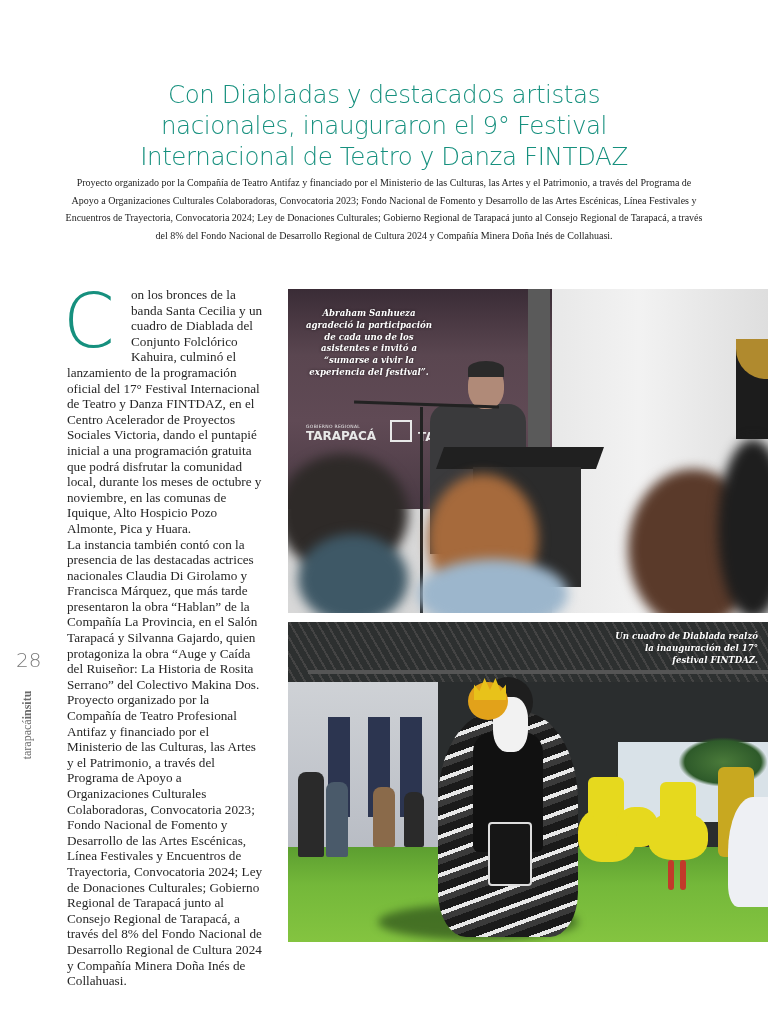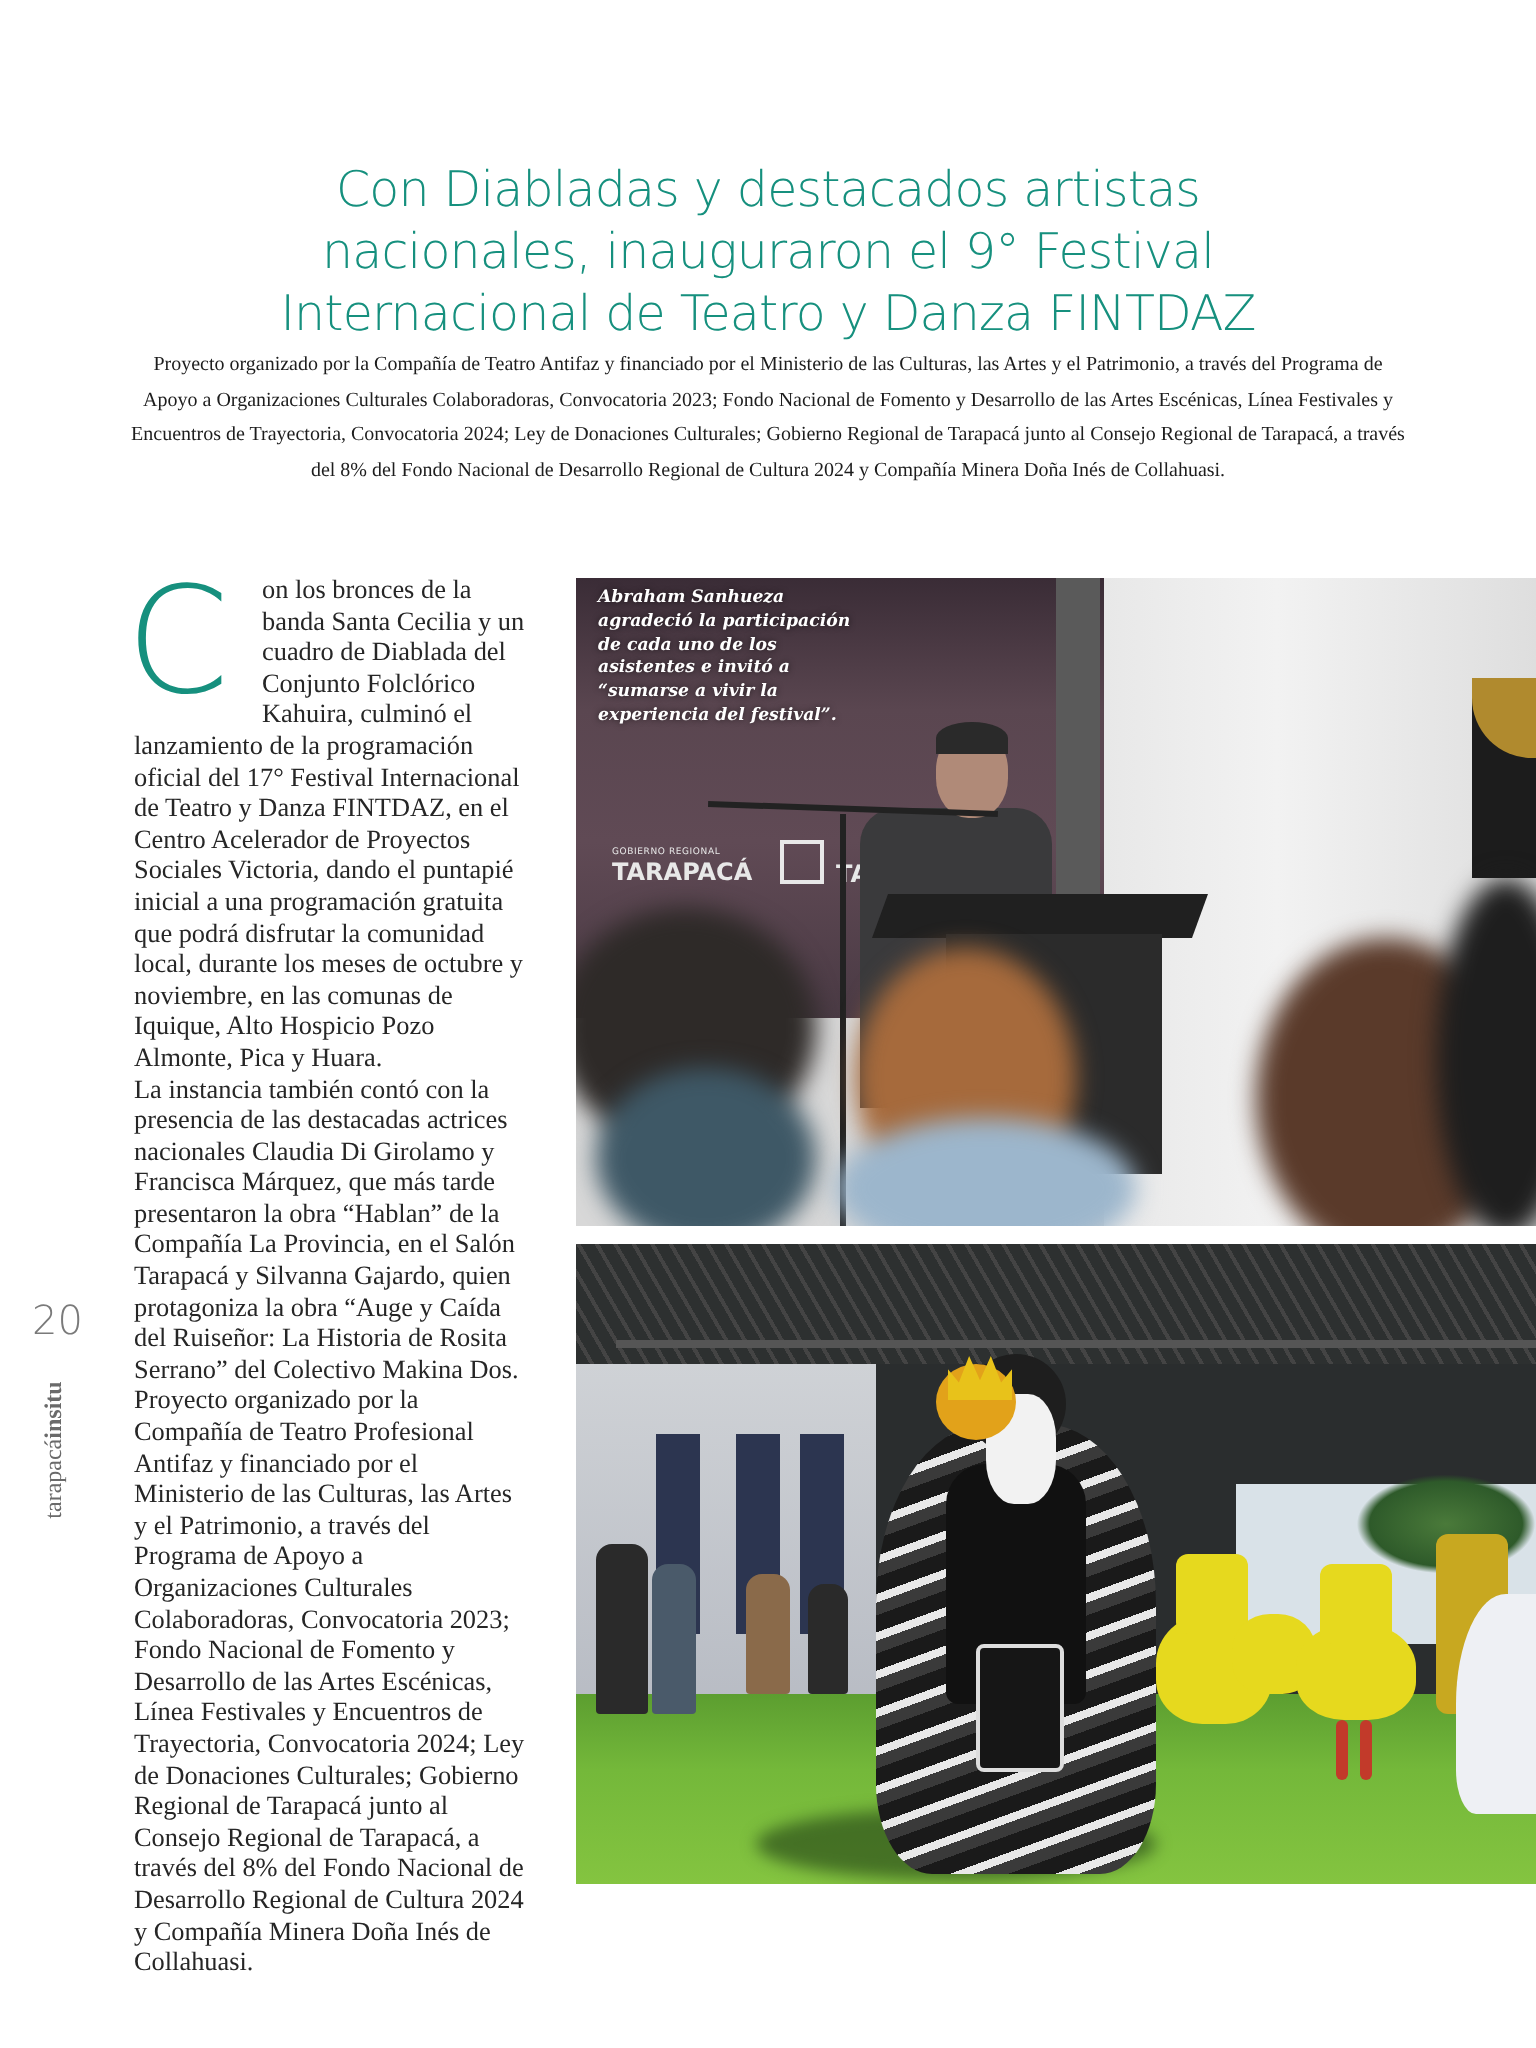--- a/index.html
+++ b/index.html
@@ -61,21 +61,21 @@
     .p1-person-hair { position: absolute; left: 180px; top: 72px; width: 36px; height: 16px; background: #2a2a2a; border-radius: 50% 50% 0 0; }
     .p1-podium-top { position: absolute; left: 152px; top: 158px; width: 160px; height: 22px; background: #202020; transform: skewX(-20deg); }
     .p1-podium { position: absolute; left: 185px; top: 178px; width: 108px; height: 120px; background: #2b2b2b; }
     .p1-mic-stand { position: absolute; left: 132px; top: 118px; width: 3px; height: 206px; background: #222; }
     .p1-mic-arm { position: absolute; left: 66px; top: 114px; width: 145px; height: 3px; background: #222; transform: rotate(2deg); }
     .p1-head-blur { position: absolute; border-radius: 50%; filter: blur(6px); }
     .caption {
       position: absolute; color: #ffffff; font-family: "DejaVu Serif", serif; font-style: italic; font-weight: bold;
       font-size: 8.6px; line-height: 11.8px; text-shadow: 0 0 3px rgba(0,0,0,0.6);
     }
-    .caption-1 { left: 11px; top: 5px; width: 140px; }
+    .caption-1 { left: 11px; top: 19px; width: 140px; text-align: center; }
     .caption-2 { right: 10px; top: 9px; width: 150px; text-align: right; }
 
     
     .p2-roof { position: absolute; left: 0; top: 0; width: 480px; height: 60px;
       background: repeating-linear-gradient(60deg, #2d3030 0 6px, #444 6px 8px); }
     .p2-beam { position: absolute; left: 20px; top: 48px; width: 460px; height: 4px; background: #555; }
     .p2-wall { position: absolute; left: 0; top: 60px; width: 150px; height: 170px;
       background: linear-gradient(180deg, #cfd2d6 0%, #b8bcc4 100%); }
     .p2-banner { position: absolute; top: 95px; width: 22px; height: 100px; background: #2c3550; }
     .p2-sky { position: absolute; left: 330px; top: 120px; width: 150px; height: 80px; background: #d9e2e8; }
@@ -105,21 +105,21 @@
 
 <p class="lead">Proyecto organizado por la Compañía de Teatro Antifaz y financiado por el Ministerio de las Culturas, las Artes y el Patrimonio, a través del Programa de Apoyo a Organizaciones Culturales Colaboradoras, Convocatoria 2023; Fondo Nacional de Fomento y Desarrollo de las Artes Escénicas, Línea Festivales y Encuentros de Trayectoria, Convocatoria 2024; Ley de Donaciones Culturales; Gobierno Regional de Tarapacá junto al Consejo Regional de Tarapacá, a través del 8% del Fondo Nacional de Desarrollo Regional de Cultura 2024 y Compañía Minera Doña Inés de Collahuasi.</p>
 
 <div class="body-col">
   <span class="dropcap">C</span>
   <p>on los bronces de la banda Santa Cecilia y un cuadro de Diablada del Conjunto Folclórico Kahuira, culminó el lanzamiento de la programación oficial del 17° Festival Internacional de Teatro y Danza FINTDAZ, en el Centro Acelerador de Proyectos Sociales Victoria, dando el puntapié inicial a una programación gratuita que podrá disfrutar la comunidad local, durante los meses de octubre y noviembre, en las comunas de Iquique, Alto Hospicio Pozo Almonte, Pica y Huara.</p>
   <p>La instancia también contó con la presencia de las destacadas actrices nacionales Claudia Di Girolamo y Francisca Márquez, que más tarde presentaron la obra “Hablan” de la Compañía La Provincia, en el Salón Tarapacá y Silvanna Gajardo, quien protagoniza la obra “Auge y Caída del Ruiseñor: La Historia de Rosita Serrano” del Colectivo Makina Dos.</p>
   <p>Proyecto organizado por la Compañía de Teatro Profesional Antifaz y financiado por el Ministerio de las Culturas, las Artes y el Patrimonio, a través del Programa de Apoyo a Organizaciones Culturales Colaboradoras, Convocatoria 2023; Fondo Nacional de Fomento y Desarrollo de las Artes Escénicas, Línea Festivales y Encuentros de Trayectoria, Convocatoria 2024; Ley de Donaciones Culturales; Gobierno Regional de Tarapacá junto al Consejo Regional de Tarapacá, a través del 8% del Fondo Nacional de Desarrollo Regional de Cultura 2024 y Compañía Minera Doña Inés de Collahuasi.</p>
 </div>
 
-<div class="page-num">20</div>
+<div class="page-num">28</div>
 <div class="magazine-label"><span>tarapacá</span><b>insitu</b></div>
 
 <div class="photo photo-1">
   <div class="p1-backdrop"></div>
   <div class="p1-wall"></div>
   <div class="p1-pillar"></div>
   <div class="p1-art"></div>
   <div class="p1-art-gold"></div>
   <div class="p1-logo-text" style="left:18px;">
     <span class="p1-logo-small">GOBIERNO REGIONAL</span>
@@ -167,13 +167,14 @@
   <div class="p2-crown"></div>
   <div class="p2-dancer" style="left:290px; top:185px; width:58px; height:55px;"></div>
   <div class="p2-dancer-top" style="left:300px; top:155px; width:36px; height:40px; background:#e6d91e;"></div>
   <div class="p2-dancer" style="left:328px; top:185px; width:42px; height:40px;"></div>
   <div class="p2-dancer" style="left:360px; top:190px; width:60px; height:48px;"></div>
   <div class="p2-dancer-top" style="left:372px; top:160px; width:36px; height:40px; background:#e6d91e;"></div>
   <div class="p2-dancer-top" style="left:380px; top:238px; width:6px; height:30px; background:#c23a2a;"></div>
   <div class="p2-dancer-top" style="left:392px; top:238px; width:6px; height:30px; background:#c23a2a;"></div>
   <div class="p2-dancer-top" style="left:430px; top:145px; width:36px; height:90px; background:#c8a820;"></div>
   <div class="p2-white-dress"></div>
+  <div class="caption caption-2">Un cuadro de Diablada realzó la inauguración del 17° festival FINTDAZ.</div>
 </div>
 
 </body></html>

